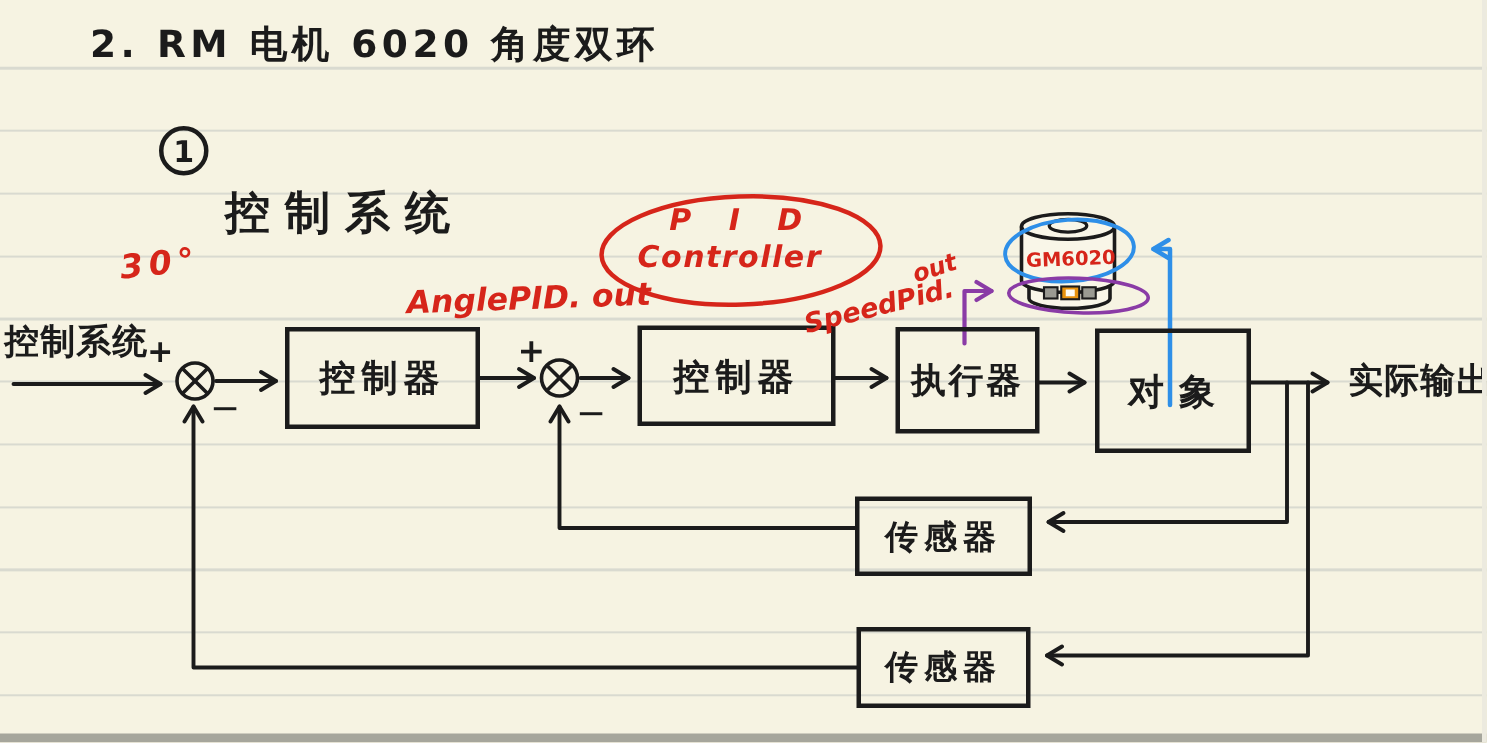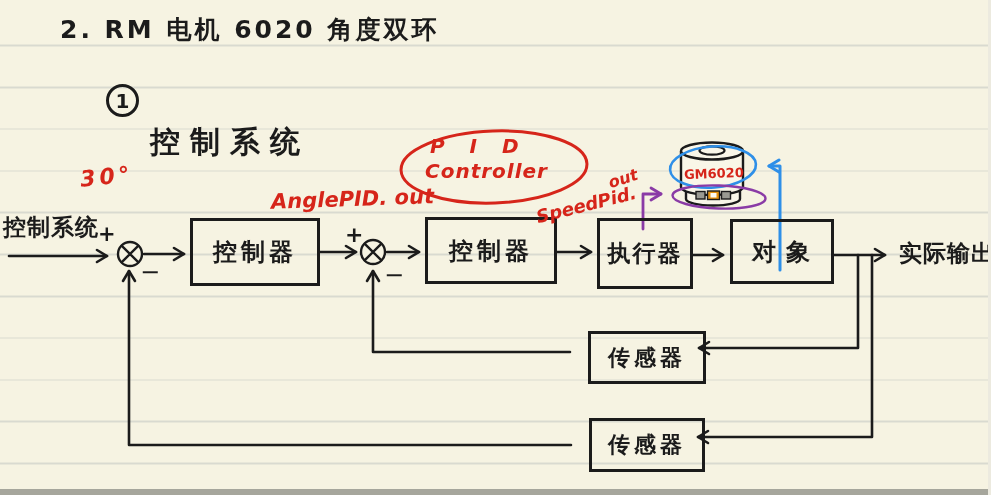--- a/index.html
+++ b/index.html
@@ -16,21 +16,21 @@
   .abs{position:absolute;white-space:nowrap;}
   .ink{color:#1b1b1b;}
   .red{color:#d6251a;}
   .hw-lat{font-style:italic;font-weight:600;}
   .blk{
     position:absolute;box-sizing:border-box;border:3px solid #1b1b1b;
     display:flex;align-items:center;justify-content:center;
     font-size:24px;letter-spacing:4px;font-weight:700;z-index:2;
     background:transparent;
   }
-  .sensor{font-size:22px;margin-left:18px;}
+  .sensor{font-size:22px;}
   svg#wires{position:absolute;left:0;top:0;z-index:2;pointer-events:none;}
   .txt{z-index:3;}
   #circle-one{
     box-sizing:border-box;width:33px;height:33px;border:3px solid #1b1b1b;
     border-radius:50%;display:flex;align-items:center;justify-content:center;
     font-size:20px;font-weight:600;
   }
   #bottom-edge{position:absolute;left:0;bottom:0;width:100%;height:6px;background:#a6a69c;z-index:4;}
   #right-edge{position:absolute;right:0;top:0;width:3px;height:100%;background:#eceadf;z-index:4;}
 </style>
@@ -93,21 +93,21 @@
 
   <div class="blk" style="left:190px;top:218px;width:130px;height:68px;">
     <span>控制器</span>
   </div>
   <div class="blk" style="left:425px;top:217px;width:132px;height:67px;">
     <span>控制器</span>
   </div>
   <div class="blk" style="left:597px;top:218px;width:96px;height:71px;font-size:23px;letter-spacing:2px;align-items:center;">
     <span>执行器</span>
   </div>
-  <div class="blk" style="left:730px;top:219px;width:104px;height:65px;letter-spacing:10px;padding-left:8px;">
+  <div class="blk" style="left:730px;top:219px;width:104px;height:83px;letter-spacing:10px;padding-left:8px;">
     <span>对象</span>
   </div>
   <div class="blk sensor" style="left:570px;top:331px;width:118px;height:53px;">
     <span>传感器</span>
   </div>
   <div class="blk sensor" style="left:571px;top:418px;width:116px;height:54px;">
     <span>传感器</span>
   </div>
 
   <div class="abs txt ink" style="left:28px;top:13px;font-size:25px;letter-spacing:3px;font-weight:600;margin-left:32px;">2. RM 电机 6020 角度双环</div>
@@ -123,21 +123,21 @@
 
   <div class="abs txt ink" style="left:3px;top:212px;font-size:23px;font-weight:700;letter-spacing:1px;">控制系统</div>
   <div class="abs txt ink" style="left:98px;top:222px;font-size:21px;font-weight:700;">+</div>
   <div class="abs txt ink" style="left:140px;top:258px;font-size:24px;">−</div>
 
   <div class="abs txt red hw-lat" style="left:271px;top:187px;font-size:21px;transform:rotate(-2deg);">AnglePID. out</div>
 
   <div class="abs txt ink" style="left:345px;top:222px;font-size:22px;font-weight:700;">+</div>
   <div class="abs txt ink" style="left:384px;top:261px;font-size:24px;">−</div>
 
-  <div class="abs txt red hw-lat" style="left:430px;top:134px;width:130px;text-align:left;font-size:20px;letter-spacing:9px;">P I D</div>
+  <div class="abs txt red hw-lat" style="left:430px;top:134px;width:130px;text-align:center;font-size:20px;letter-spacing:9px;">P I D</div>
   <div class="abs txt red hw-lat" style="left:425px;top:159px;width:140px;text-align:left;font-size:20px;letter-spacing:1px;">Controller</div>
 
   <div class="abs txt red hw-lat" style="left:535px;top:194px;font-size:18px;transform:rotate(-14deg);">SpeedPid.</div>
   <div class="abs txt red hw-lat" style="left:608px;top:169px;font-size:16px;transform:rotate(-18deg);">out</div>
 
   <div class="abs txt red" style="left:684px;top:166px;width:58px;text-align:center;font-size:13px;font-weight:700;transform:rotate(-2deg);z-index:3;">GM6020</div>
 
   <div class="abs txt ink" style="left:899px;top:238px;font-size:23px;font-weight:700;letter-spacing:1px;">实际输出</div>
 
   <div id="bottom-edge"></div>

